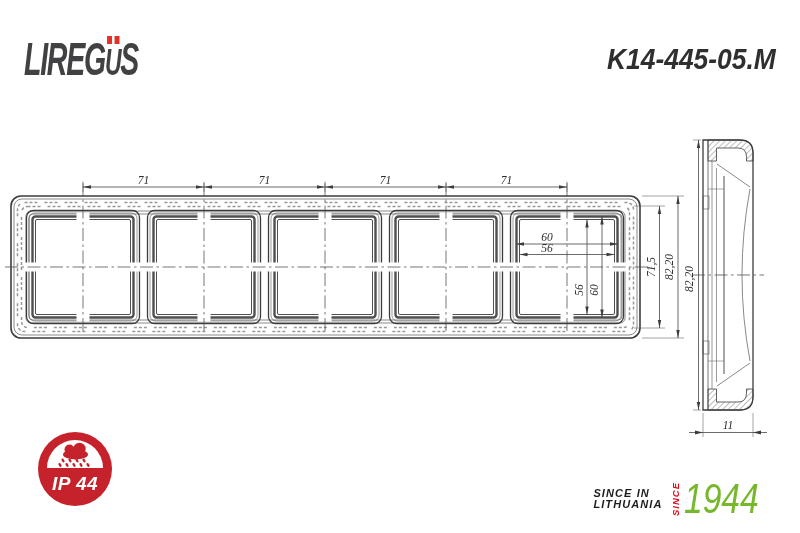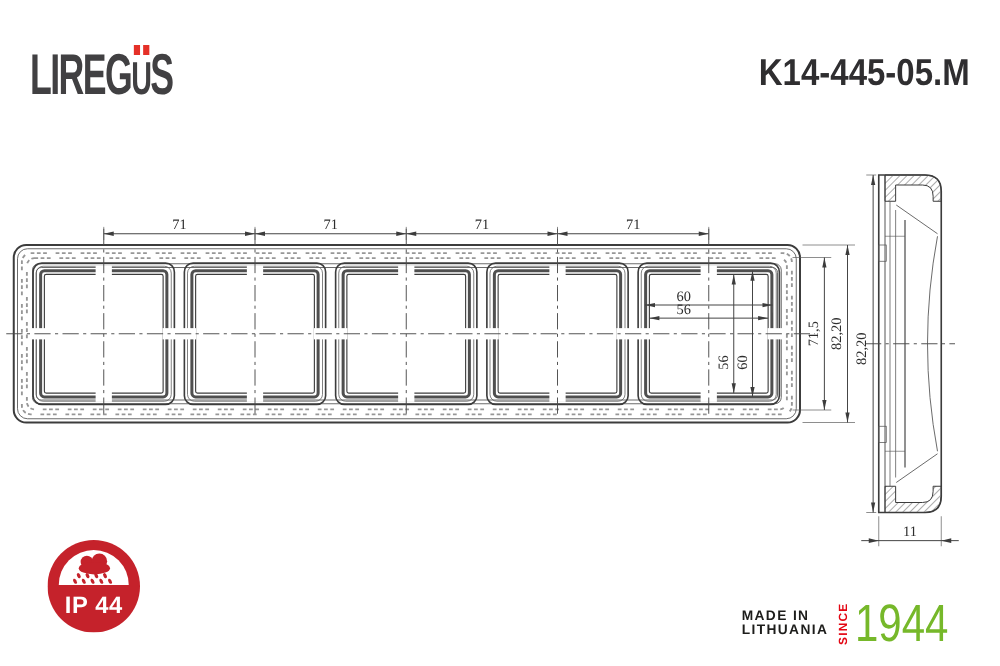--- a/index.html
+++ b/index.html
@@ -1,17 +1,17 @@
 <!DOCTYPE html>
 <html style="--brand-red: #e53028; --badge-red: #c5222b; --since-red: #e30613; --year-green: #76b82a; --ink: #3c3c3c;"><head>
 <meta charset="utf-8">
 <style>
   html,body{margin:0;padding:0;background:#fff;}
   #page{position:relative;width:800px;height:533px;background:#fff;overflow:hidden;
-        font-family:"Liberation Sans",sans-serif;}
+        font-family:"Liberation Sans",sans-serif;font-style:italic;}
 
   
   #logo{position:absolute;left:24px;top:40px;height:40px;line-height:38px;
         font-weight:bold;font-size:46px;letter-spacing:-2px;color:#414042;
         transform:scaleX(.62);transform-origin:left center;white-space:nowrap;}
   #logo .logo-u{position:relative;display:inline-block;font-size:37px;}
   #logo .dot{position:absolute;top:-8px;width:8px;height:8px;background:var(--brand-red,#e53028);}
   #logo .d1{left:3px;} #logo .d2{left:15px;}
   #model{position:absolute;right:24px;top:44px;height:30px;line-height:30px;
          font-weight:bold;font-size:30px;letter-spacing:0px;color:#2f2e30;
@@ -211,21 +211,21 @@
       <ellipse class="badge-cloud" cx="29" cy="33" rx="1.3" ry="2.2" transform="rotate(-28 29 33)"></ellipse>
       <ellipse class="badge-cloud" cx="36" cy="33" rx="1.3" ry="2.2" transform="rotate(-28 36 33)"></ellipse>
       <ellipse class="badge-cloud" cx="43" cy="33" rx="1.3" ry="2.2" transform="rotate(-28 43 33)"></ellipse>
       <ellipse class="badge-cloud" cx="50" cy="33" rx="1.3" ry="2.2" transform="rotate(-28 50 33)"></ellipse>
     </g>
     <text class="badge-label" x="37" y="58" text-anchor="middle">IP 44</text>
   </svg>
 
   <div id="footer">
     <div id="madein">
-      <div>MADE IN</div>
+      <div>SINCE IN</div>
       <div>LITHUANIA</div>
     </div>
     <div id="since-wrap">
       <span id="since">SINCE</span>
     </div>
     <div id="year">1944</div>
   </div>
 
 </div>
 

